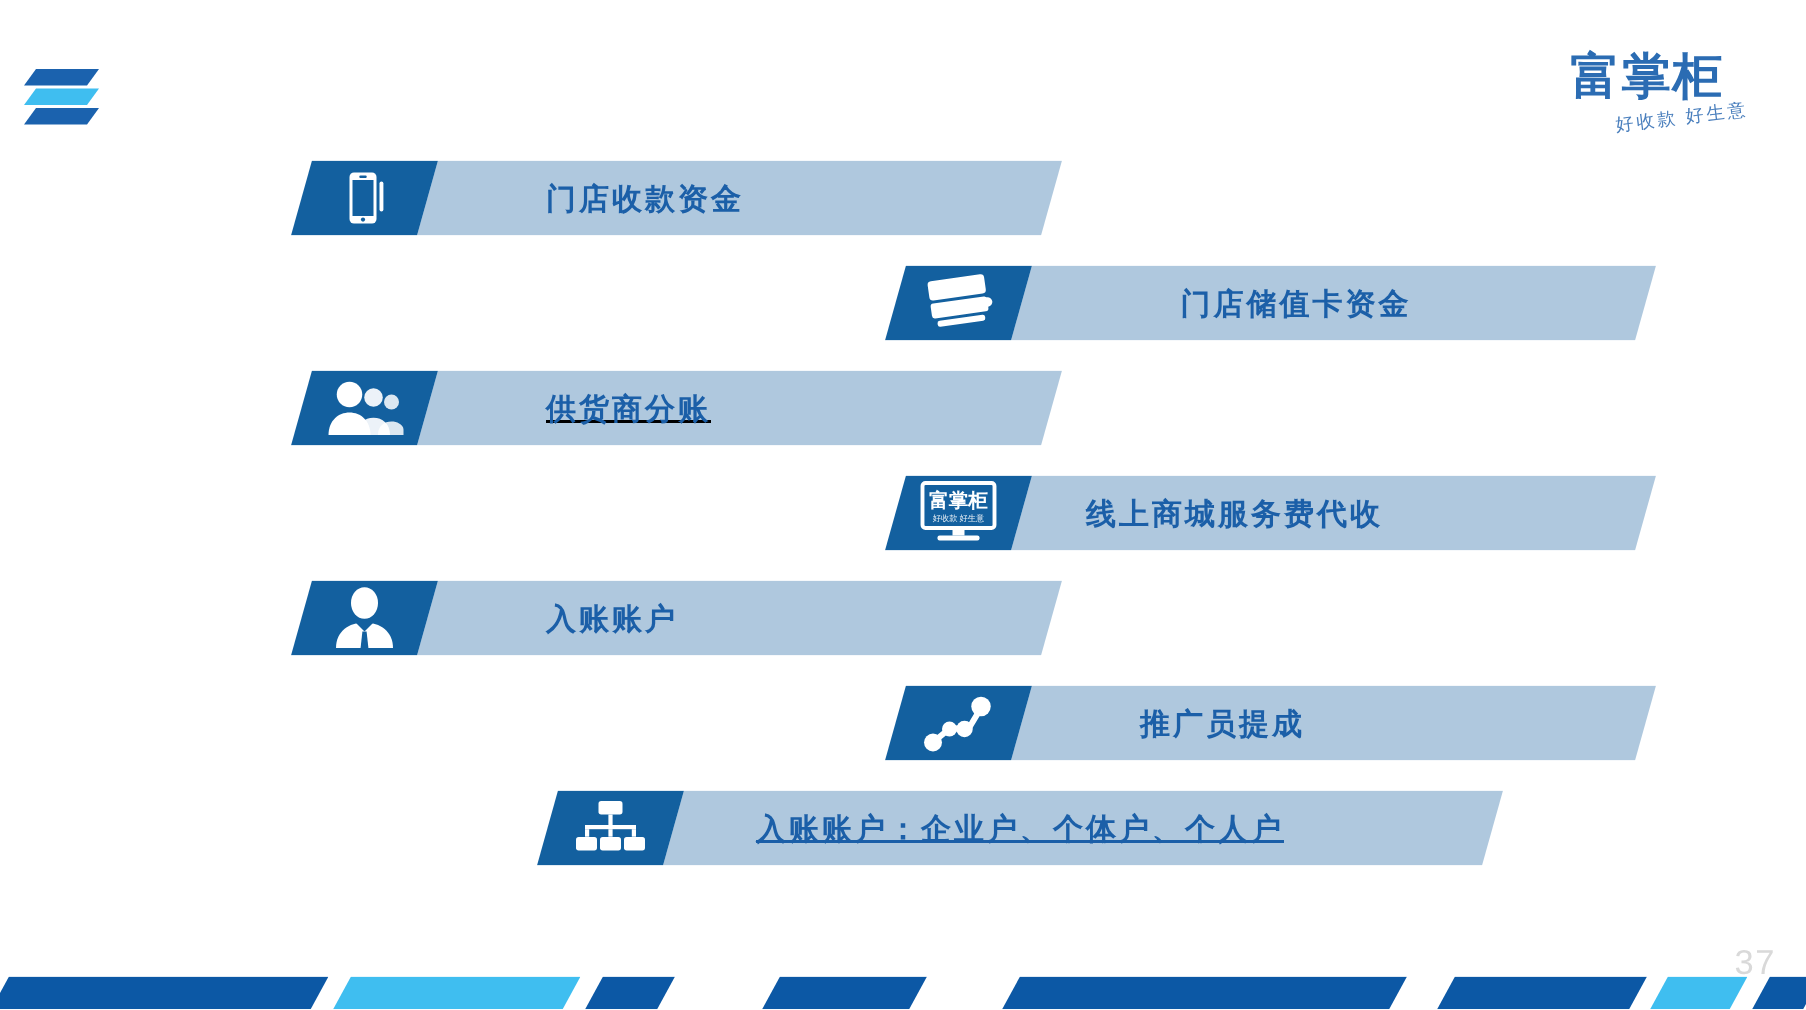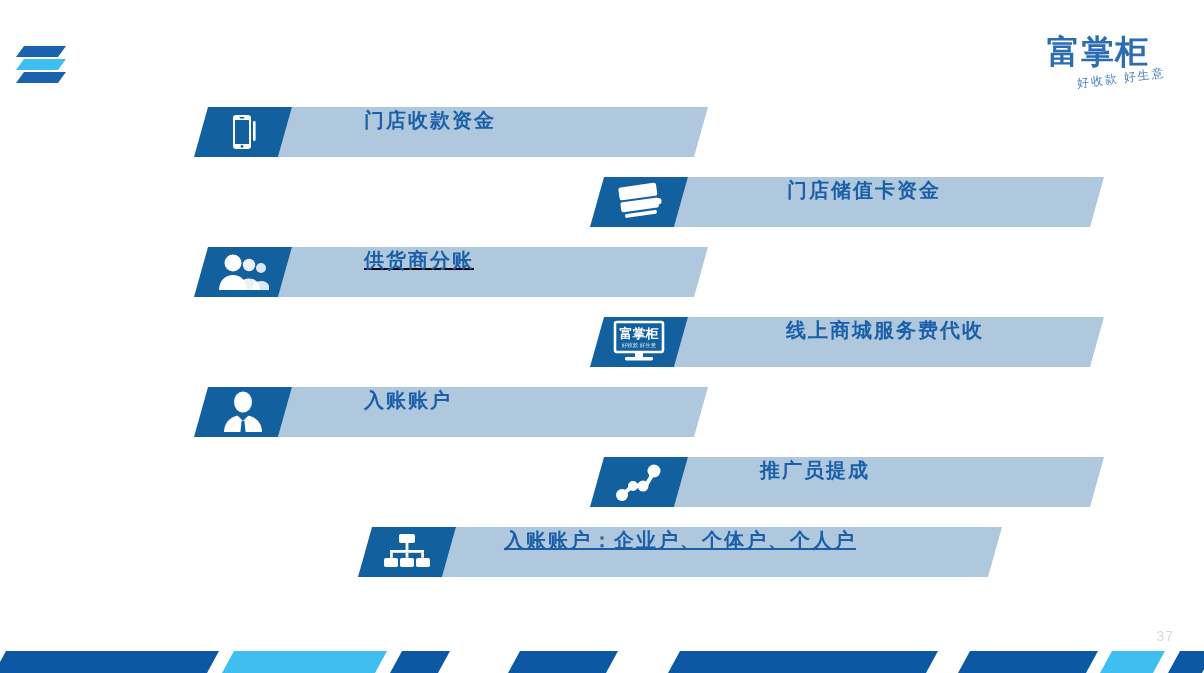--- a/index.html
+++ b/index.html
@@ -98,35 +98,36 @@
   }
   .row-icon svg { display: block; }
   .row-bar {
     position: absolute;
     left: 84px;
     top: 0;
     height: 50px;
     background: #AFC8DE;
     clip-path: polygon(14px 0, 100% 0, calc(100% - 14px) 100%, 0 100%);
     display: flex;
+    align-items: center;
   }
   .row-label {
     font-size: 20px;
     font-weight: bold;
     color: #1B5FA8;
     letter-spacing: 2px;
     white-space: nowrap;
   }
 
   
   #page-number {
     position: absolute;
-    right: 30px;
+    right: 20px;
     top: 628px;
-    font-size: 14px;
+    font-size: 23px;
     color: #d9d9d9;
     letter-spacing: 1px;
     margin-left: 43px;
   }
 
   
   #bottom-bar {
     position: absolute;
     left: 0;
     bottom: 0;
@@ -199,21 +200,21 @@
       <path d="M35 38c0-6 4-9 9-9s9 3 9 9z" fill="#fff" opacity="0.85"></path>
       <circle cx="32" cy="13" r="6.2" fill="#fff" opacity="0.92"></circle>
       <path d="M21 38c0-7.5 5-11.5 11-11.5s11 4 11 11.5z" fill="#fff" opacity="0.92"></path>
       <circle cx="16" cy="11" r="8.5" fill="#fff"></circle>
       <path d="M2 38c0-9.5 6.5-15 14-15s14 5.5 14 15z" fill="#fff"></path>
     </svg>
         </div>
       </div>
       <div class="row" style="left: 590px; top: 317px;">
         <div class="row-bar" style="width: 430px;">
-          <span class="row-label" style="margin-left: 112px; font-family: Liberation Serif, serif;">线上商城服务费代收</span>
+          <span class="row-label" style="margin-left: 50px; font-family: Liberation Serif, serif;">线上商城服务费代收</span>
         </div>
         <div class="row-icon">
           <svg width="56" height="44" viewBox="0 0 56 44">
       <rect x="4" y="2" width="48" height="30" rx="2" fill="none" stroke="#fff" stroke-width="2.6"></rect>
       <rect x="24" y="32" width="8" height="5" fill="#fff"></rect>
       <rect x="14" y="37" width="28" height="3.4" rx="1.4" fill="#fff"></rect>
       <text x="28" y="18" font-family="Liberation Serif, serif" font-size="13" font-weight="bold" fill="#fff" text-anchor="middle">富掌柜</text>
       <text x="28" y="27" font-family="Liberation Serif, serif" font-size="5.5" fill="#fff" text-anchor="middle" opacity="0.9">好收款 好生意</text>
     </svg>
         </div>

